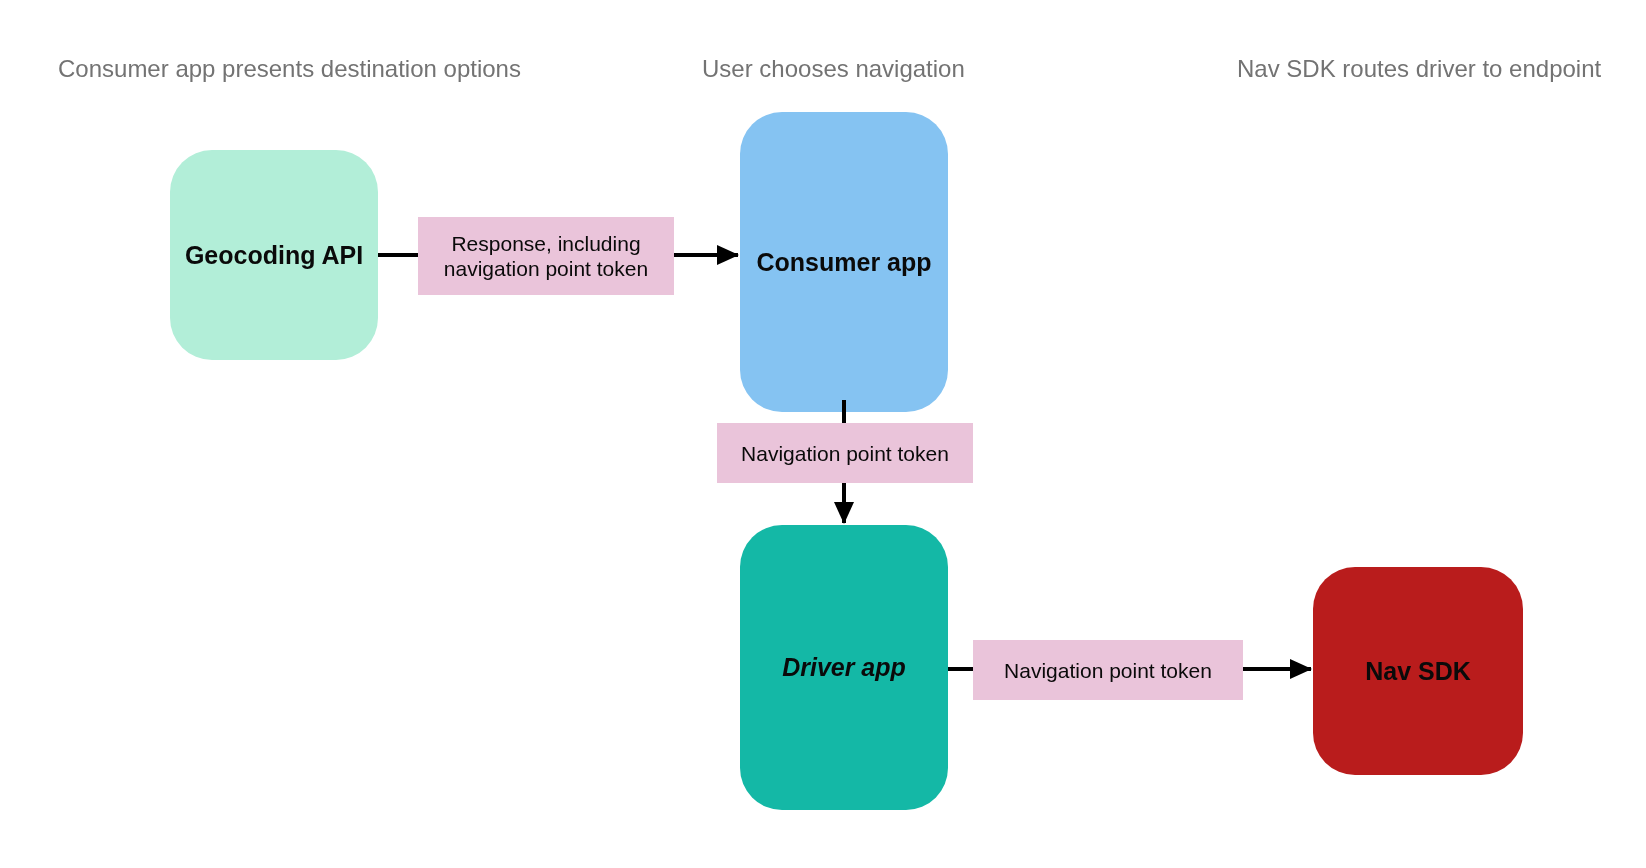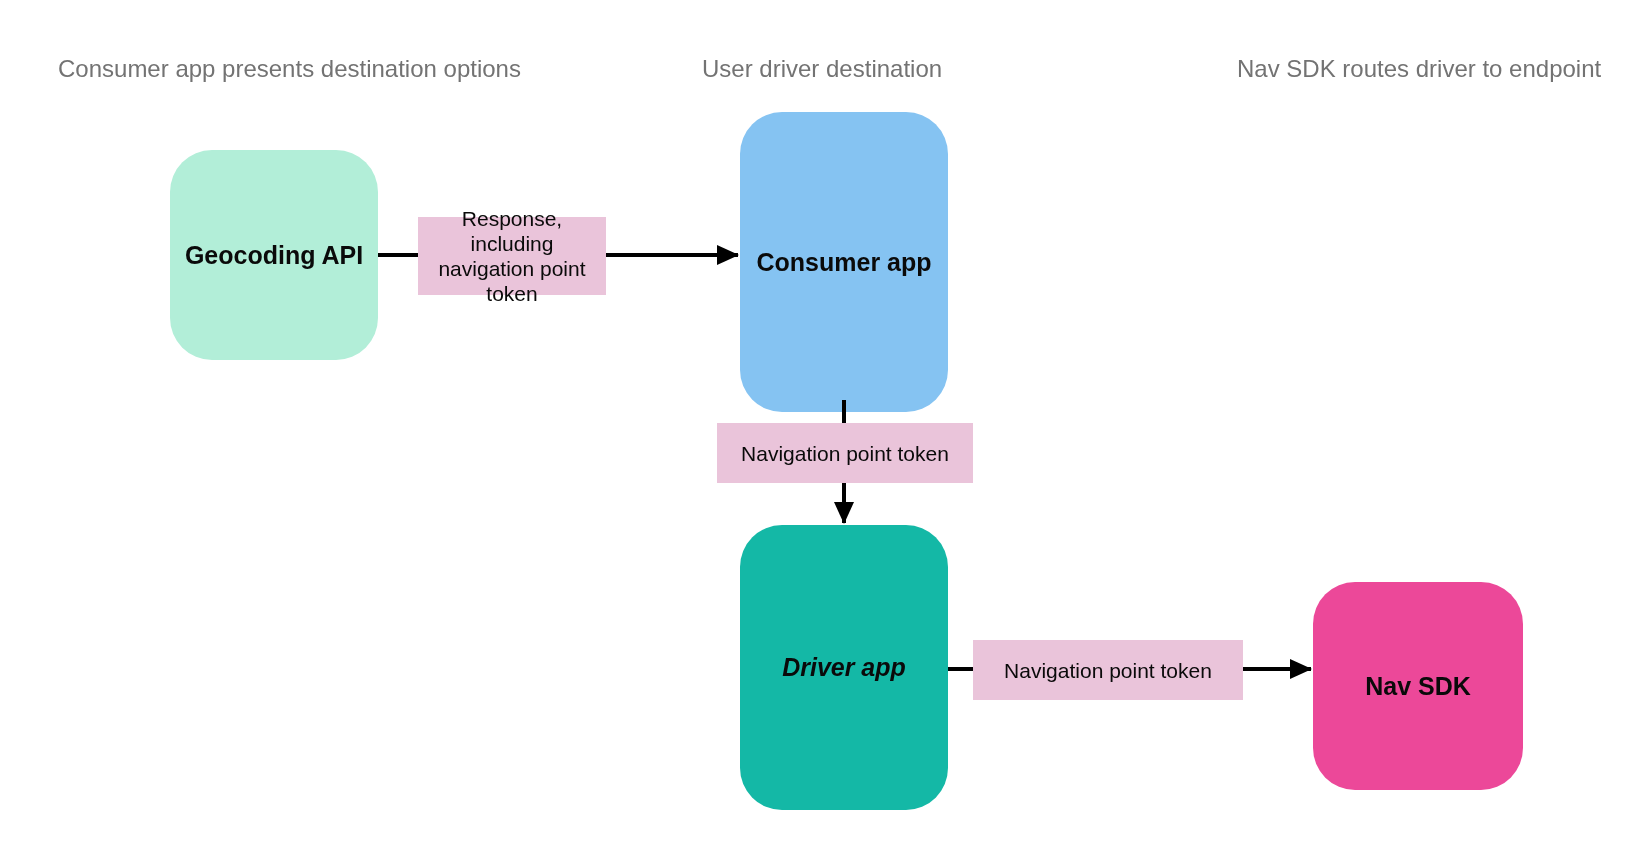--- a/index.html
+++ b/index.html
@@ -59,46 +59,46 @@
     justify-content: center;
     text-align: center;
     font-size: 21px;
     line-height: 25px;
     font-weight: 400;
     color: #0a0a0a;
     z-index: 3;
     padding: 0 4px;
     box-sizing: border-box;
   }
-  #edge-label-response    { left: 418px; top: 217px; width: 188px; height: 78px; }
+  #edge-label-response    { left: 418px; top: 217px; width: 256px; height: 78px; }
   #edge-label-token-mid   { left: 717px; top: 423px; width: 256px; height: 60px; }
   #edge-label-token-right { left: 973px; top: 640px; width: 270px; height: 60px; }
 </style>
 </head>
 <body>
 
 <div id="canvas">
 
   <div class="col-header" id="header-1">Consumer app presents destination options</div>
-  <div class="col-header" id="header-2">User driver destination</div>
+  <div class="col-header" id="header-2">User chooses navigation</div>
   <div class="col-header" id="header-3">Nav SDK routes driver to endpoint</div>
 
   <div class="node" id="node-geocoding-api" style="background-color: rgb(178, 238, 216);">
     <span>Geocoding API</span>
   </div>
 
   <div class="node" id="node-consumer-app" style="background-color: rgb(133, 195, 242);">
     <span>Consumer app</span>
   </div>
 
   <div class="node" id="node-driver-app" style="background-color: #14b8a6; font-style: italic;">
     <span>Driver app</span>
   </div>
 
-  <div class="node" id="node-nav-sdk" style="background-color: #ec4899; margin-top: 15px;">
+  <div class="node" id="node-nav-sdk" style="background-color: #b91c1c;">
     <span>Nav SDK</span>
   </div>
 
   <svg id="arrows-layer" width="1646" height="868">
     <defs>
       <marker id="arrowhead" markerUnits="userSpaceOnUse" markerWidth="24" markerHeight="22" refX="21" refY="10" orient="auto">
         <path d="M0,0 L22,10 L0,20 Z" fill="#000000"></path>
       </marker>
     </defs>
     <line x1="378" y1="255" x2="738" y2="255" stroke="#000000" stroke-width="4" marker-end="url(#arrowhead)"></line>

